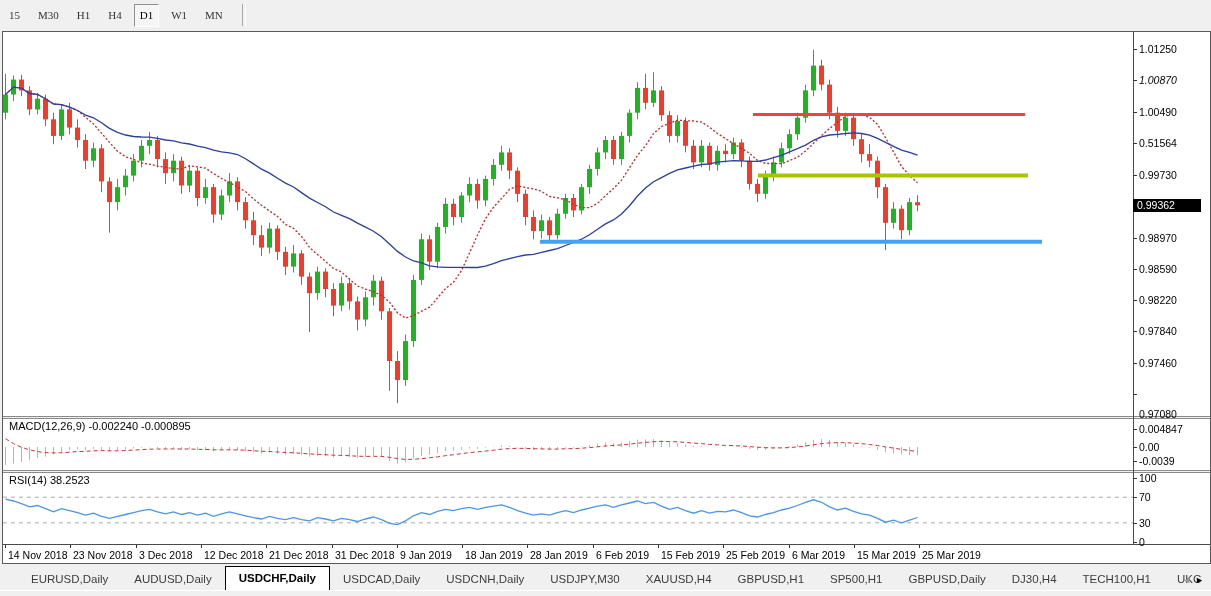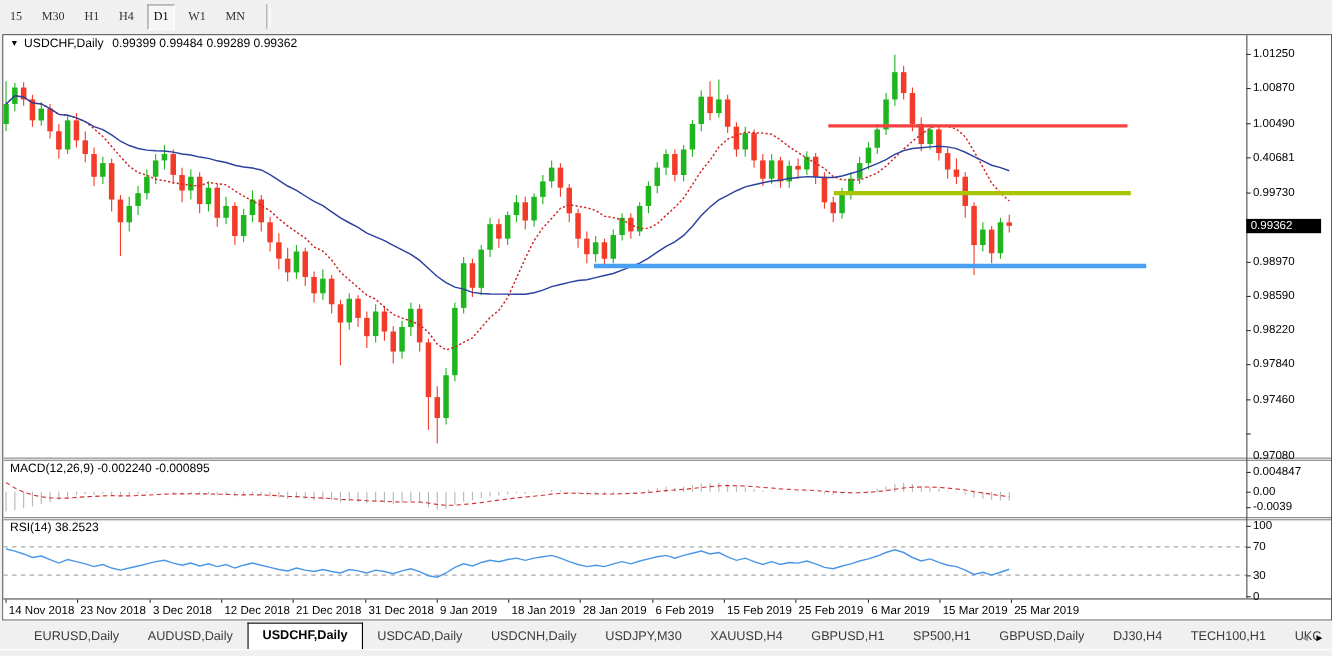--- a/index.html
+++ b/index.html
@@ -282,21 +282,20 @@
         <line x1="906.5" y1="166.0" x2="906.5" y2="203.2" stroke="#1fb51f" stroke-width="1"></line>
         <rect x="904.0" y="170.1" width="5" height="28.1" fill="#1fb51f"></rect>
         <line x1="914.5" y1="163.2" x2="914.5" y2="179.3" stroke="#f23b28" stroke-width="1"></line>
         <rect x="912.0" y="170.2" width="5" height="3.1" fill="#f23b28"></rect>
         <polyline points="2.5,62.5 10.5,55.1 18.5,56.2 26.5,61.5 34.5,62.5 42.5,66.7 50.5,72.0 58.5,72.7 66.5,75.2 74.5,78.5 82.5,85.1 90.5,92.0 98.5,101.1 106.5,110.4 114.5,119.2 122.5,124.8 130.5,127.3 138.5,131.0 146.5,132.2 154.5,134.1 162.5,135.3 170.5,136.6 178.5,137.0 186.5,133.9 194.5,134.9 202.5,136.1 210.5,141.5 218.5,146.4 226.5,150.6 234.5,154.9 242.5,159.6 250.5,167.0 258.5,173.3 266.5,179.0 274.5,184.4 282.5,192.4 290.5,196.3 298.5,204.4 306.5,215.5 314.5,222.5 322.5,229.4 330.5,236.4 338.5,240.0 346.5,247.2 354.5,254.0 362.5,257.1 370.5,259.8 378.5,263.3 386.5,270.1 394.5,280.9 402.5,286.1 410.5,283.6 418.5,279.2 426.5,275.2 434.5,265.9 442.5,256.6 450.5,250.2 458.5,238.6 466.5,220.9 474.5,203.0 482.5,186.7 490.5,175.2 498.5,166.5 506.5,157.4 514.5,154.1 522.5,155.5 530.5,156.9 538.5,159.3 546.5,164.5 554.5,165.8 562.5,167.7 570.5,172.3 578.5,175.7 586.5,175.6 594.5,171.4 602.5,163.7 610.5,156.5 618.5,148.1 626.5,135.8 634.5,123.3 642.5,113.7 650.5,101.7 658.5,94.5 666.5,91.2 674.5,88.1 682.5,88.7 690.5,89.0 698.5,90.0 706.5,95.2 714.5,101.5 722.5,106.6 730.5,111.8 738.5,116.4 746.5,121.2 754.5,128.5 762.5,131.5 770.5,131.5 778.5,131.7 786.5,128.6 794.5,125.3 802.5,119.0 810.5,111.3 818.5,103.6 826.5,96.5 834.5,90.2 842.5,84.4 850.5,82.1 858.5,82.7 866.5,85.4 874.5,92.3 882.5,105.6 890.5,119.9 898.5,134.4 906.5,143.4 914.5,150.8" fill="none" stroke="#cc2222" stroke-width="1.3" stroke-dasharray="2,2"></polyline>
         <polyline points="2.5,62.5 10.5,55.1 18.5,56.2 26.5,61.5 34.5,62.5 42.5,66.7 50.5,72.0 58.5,72.7 66.5,75.2 74.5,78.5 82.5,83.1 90.5,85.8 98.5,90.7 106.5,96.4 114.5,100.3 122.5,103.0 130.5,104.5 138.5,105.0 146.5,105.2 154.5,106.3 162.5,108.0 170.5,108.9 178.5,110.8 186.5,112.0 194.5,114.2 202.5,115.7 210.5,118.2 218.5,119.8 226.5,120.8 234.5,122.5 242.5,126.7 250.5,131.9 258.5,137.1 266.5,141.1 274.5,146.2 282.5,151.1 290.5,155.0 298.5,160.6 306.5,166.1 314.5,170.5 322.5,174.8 330.5,180.0 338.5,183.4 346.5,186.7 354.5,191.1 362.5,195.2 370.5,199.2 378.5,204.7 386.5,212.1 394.5,219.4 402.5,225.0 410.5,229.0 418.5,230.8 426.5,233.8 434.5,234.8 442.5,235.3 450.5,235.4 458.5,235.4 466.5,235.5 474.5,235.5 482.5,234.1 490.5,231.7 498.5,228.6 506.5,226.6 514.5,224.7 522.5,223.0 530.5,222.3 538.5,220.4 546.5,218.5 554.5,216.6 562.5,213.5 570.5,210.4 578.5,207.2 586.5,202.7 594.5,197.2 602.5,191.9 610.5,187.9 618.5,182.0 626.5,173.7 634.5,164.0 642.5,156.1 650.5,149.7 658.5,145.6 666.5,141.4 674.5,137.9 682.5,136.0 690.5,134.1 698.5,132.5 706.5,131.8 714.5,130.2 722.5,129.4 730.5,128.6 738.5,128.9 746.5,129.3 754.5,129.3 762.5,128.0 770.5,125.7 778.5,123.3 786.5,119.9 794.5,116.7 802.5,113.1 810.5,108.3 818.5,104.9 826.5,103.0 834.5,102.3 842.5,101.5 850.5,100.9 858.5,101.5 866.5,103.1 874.5,106.4 882.5,110.4 890.5,114.3 898.5,118.2 906.5,120.4 914.5,123.2" fill="none" stroke="#2b3f9e" stroke-width="1.3"></polyline>
         <line x1="750" x2="1022" y1="82.4" y2="82.4" stroke="#f64040" stroke-width="3"></line>
         <line x1="755" x2="1025" y1="143.6" y2="143.6" stroke="#a9c402" stroke-width="4"></line>
         <line x1="537" x2="1039" y1="209.8" y2="209.8" stroke="#4aa0f0" stroke-width="4"></line>
       </svg>
-    <div class="pane-header" style="top:2px;"><span class="tri">▼</span><span>USDCHF,Daily</span><span style="margin-left:8px;">0.99399 0.99484 0.99289 0.99362</span></div>
 
     <div class="splitter" style="top:384px;"></div>
     <svg id="macd-svg" width="1130" height="51">
         <line x1="2.5" x2="2.5" y1="28" y2="45.8" stroke="#b5b5b5" stroke-width="1"></line>
         <line x1="10.5" x2="10.5" y1="28" y2="44.6" stroke="#b5b5b5" stroke-width="1"></line>
         <line x1="18.5" x2="18.5" y1="28" y2="42.8" stroke="#b5b5b5" stroke-width="1"></line>
         <line x1="26.5" x2="26.5" y1="28" y2="41.3" stroke="#b5b5b5" stroke-width="1"></line>
         <line x1="34.5" x2="34.5" y1="28" y2="39.1" stroke="#b5b5b5" stroke-width="1"></line>
         <line x1="42.5" x2="42.5" y1="28" y2="37.6" stroke="#b5b5b5" stroke-width="1"></line>
         <line x1="50.5" x2="50.5" y1="28" y2="35.4" stroke="#b5b5b5" stroke-width="1"></line>
@@ -452,25 +451,25 @@
         <div class="date-tick" style="left: 786px;"></div>
         <div class="date-label" style="left: 789px;">6 Mar 2019</div>
         <div class="date-tick" style="left: 851px;"></div>
         <div class="date-label" style="left: 854px;">15 Mar 2019</div>
         <div class="date-tick" style="left: 916px;"></div>
         <div class="date-label" style="left: 919px;">25 Mar 2019</div>
       </div>
   <div class="ax-tick" style="top: 17px;"></div>
       <div class="ax-label" style="top: 11px;">1.01250</div>
       <div class="ax-tick" style="top: 48px;"></div>
-      <div class="ax-label" style="top: 42px;">1.00870</div>
+      <div class="ax-label" style="top: 42px; font-style: italic;">1.00870</div>
       <div class="ax-tick" style="top: 80px;"></div>
       <div class="ax-label" style="top: 74px;">1.00490</div>
       <div class="ax-tick" style="top: 111px;"></div>
-      <div class="ax-label" style="top: 105px;">0.40681</div>
+      <div class="ax-label" style="top: 105px;">0.51564</div>
       <div class="ax-tick" style="top: 143px;"></div>
       <div class="ax-label" style="top: 137px;">0.99730</div>
       <div class="ax-tick" style="top: 206px;"></div>
       <div class="ax-label" style="top: 200px;">0.98970</div>
       <div class="ax-tick" style="top: 237px;"></div>
       <div class="ax-label" style="top: 231px;">0.98590</div>
       <div class="ax-tick" style="top: 268px;"></div>
       <div class="ax-label" style="top: 262px;">0.98220</div>
       <div class="ax-tick" style="top: 299px;"></div>
       <div class="ax-label" style="top: 293px;">0.97840</div>

